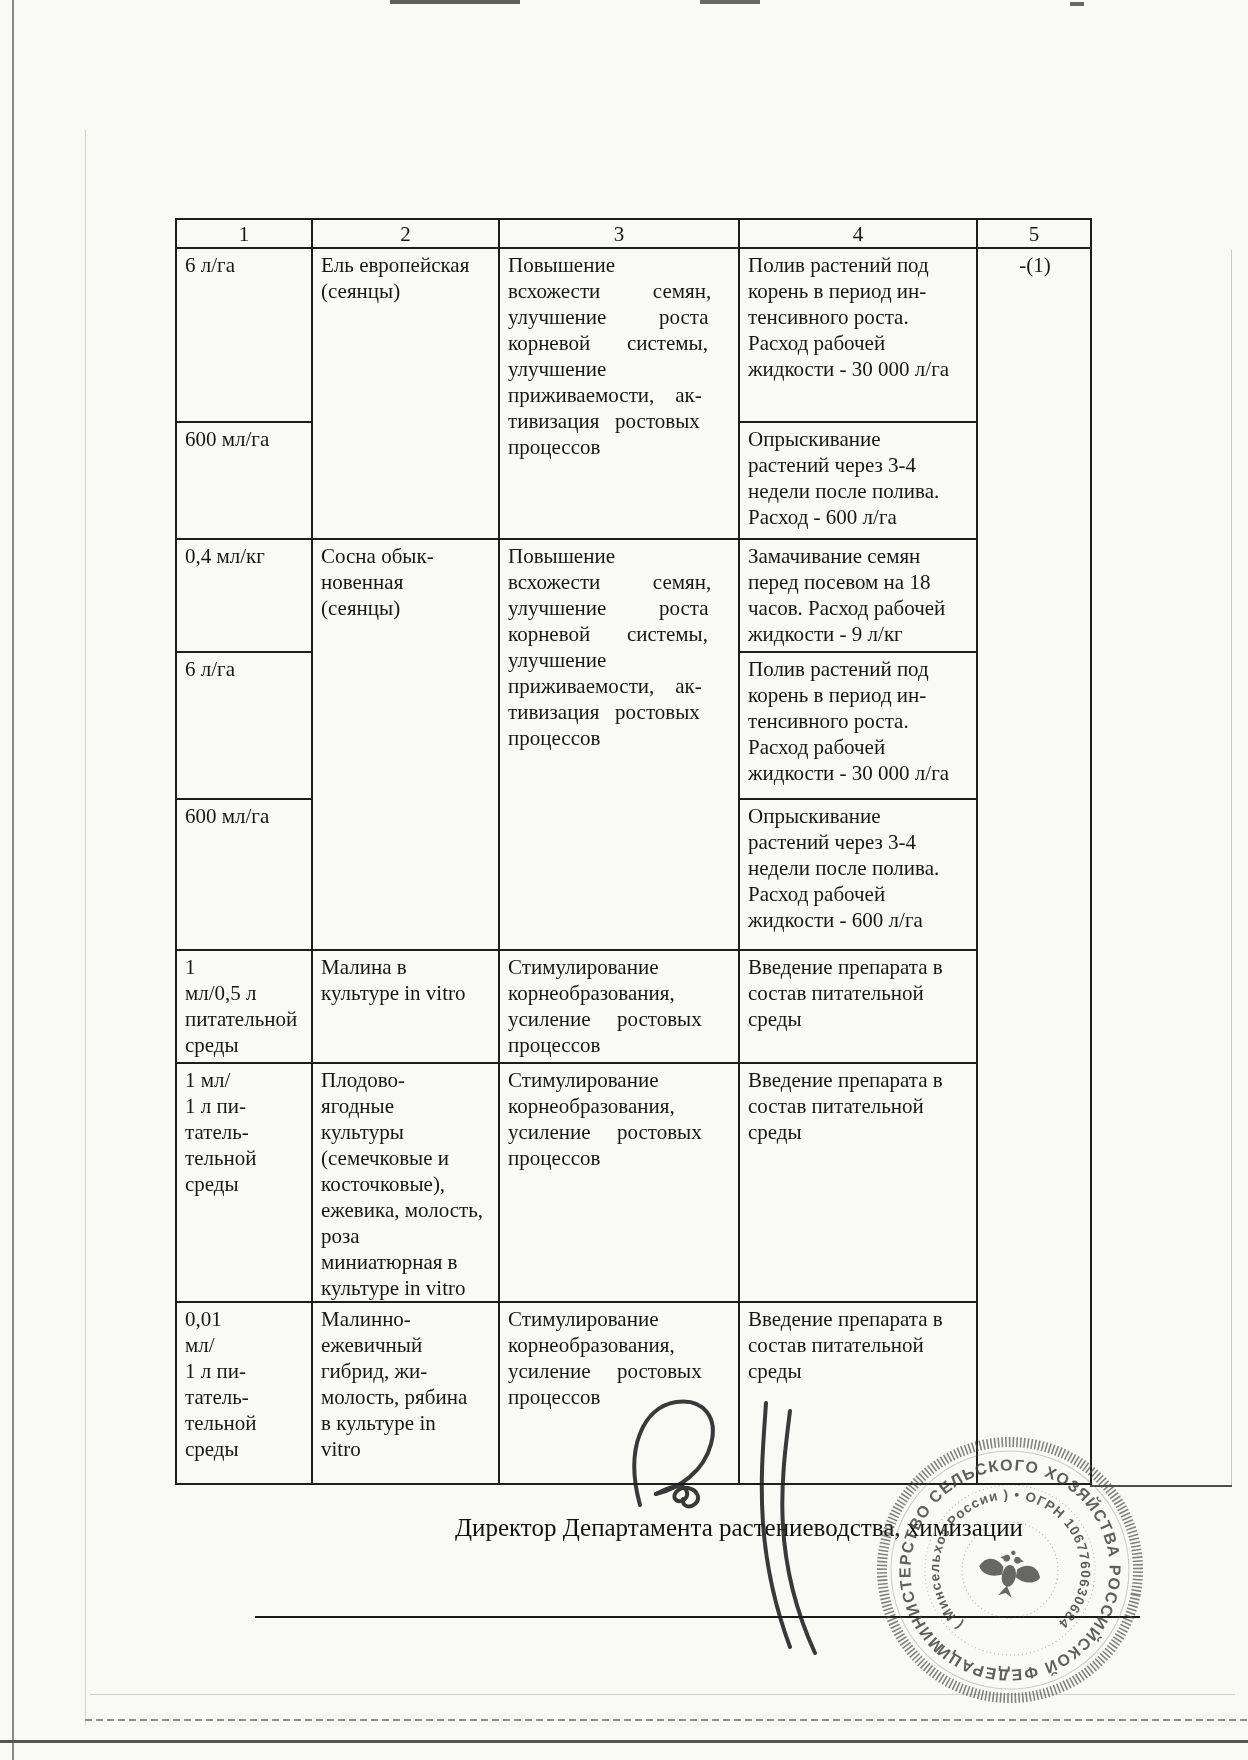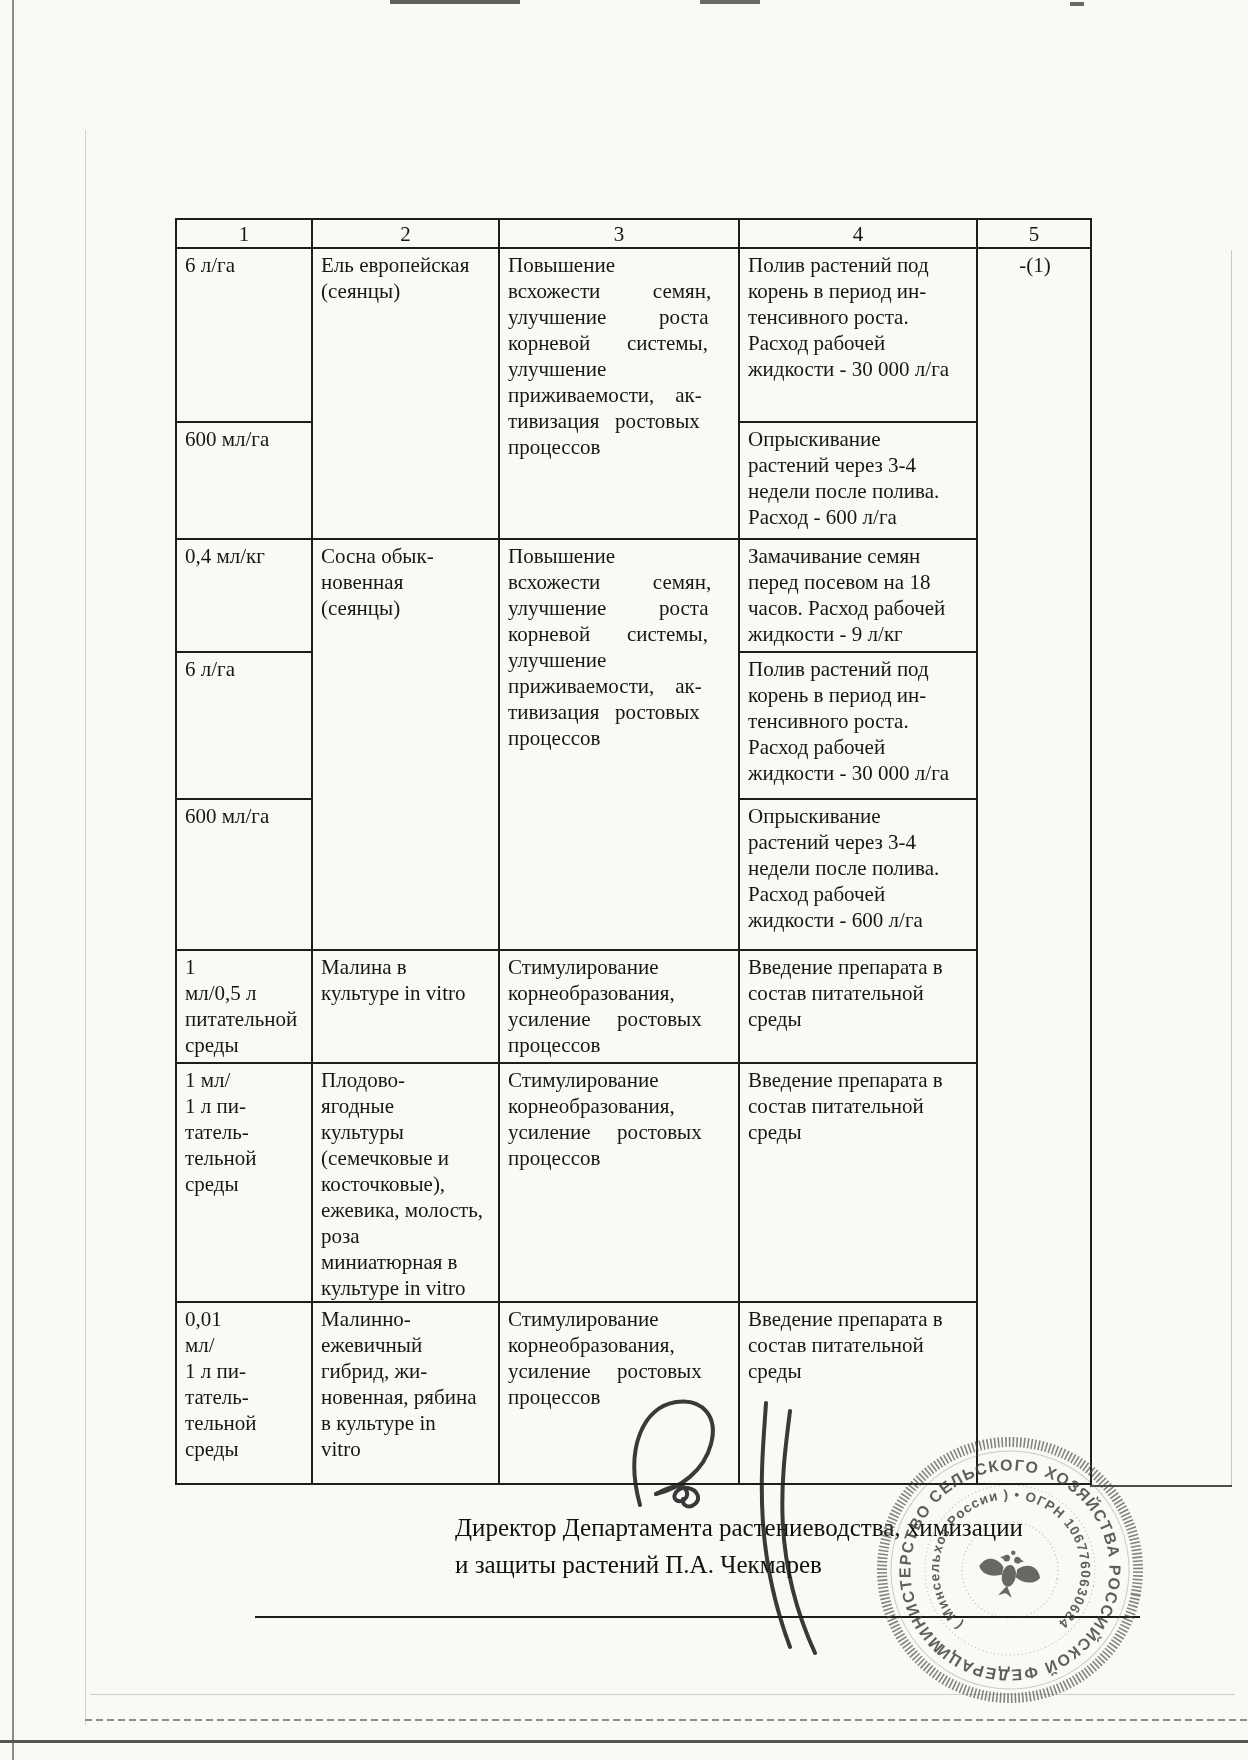--- a/index.html
+++ b/index.html
@@ -170,36 +170,35 @@
     <tr style="height:182px">
       <td class="pre">0,01
 мл/
 1 л пи-
 татель-
 тельной
 среды</td>
       <td class="pre">Малинно-
 ежевичный
 гибрид, жи-
-новенная, рябина
+молость, рябина
 в культуре in
 vitro</td>
       <td class="effect">Стимулирование
 корнеобразования,
 усиление     ростовых
 процессов</td>
       <td class="pre">Введение препарата в
 состав питательной
 среды</td>
     </tr>
   </tbody>
     </table>
 
   <div class="sig-line1">Директор Департамента растениеводства, химизации</div>
-  <div class="sig-line2">и защиты растений П.А. Чекмарев</div>
   <div class="sig-rule"></div>
 
   <svg class="sig-svg" width="250" height="280" viewBox="0 0 250 280">
     <g fill="none" stroke="#1f1f1f" stroke-width="4" stroke-linecap="round" opacity="0.88">
       <path d="M 40 120 C 24 62 44 22 76 17 C 104 13 118 33 111 59 C 104 86 80 103 56 109"></path>
       <path d="M 56 109 C 70 101 82 98 86 105 C 90 112 82 119 76 115 C 71 111 78 101 88 103 C 98 105 101 114 95 119 C 89 124 82 121 83 114"></path>
       <path d="M 166 18 C 162 80 152 160 190 262"></path>
       <path d="M 190 26 C 182 90 170 170 215 268"></path>
     </g>
   </svg>

